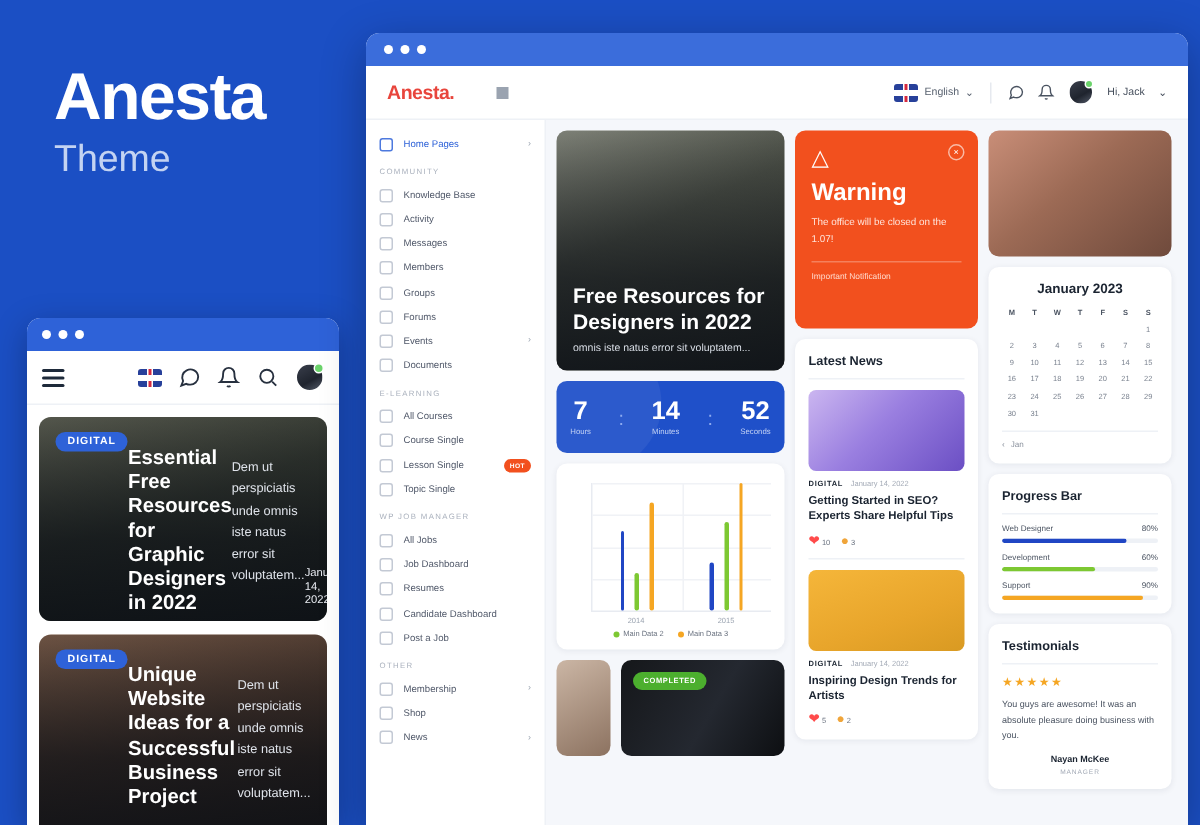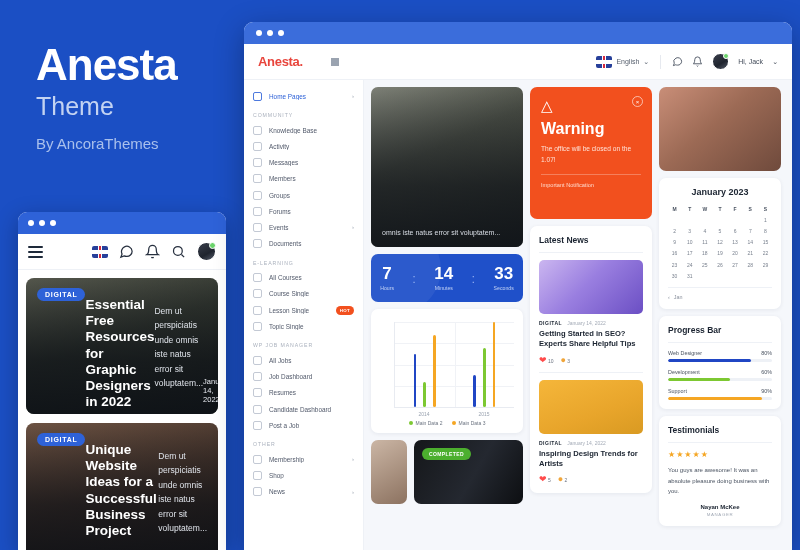--- a/index.html
+++ b/index.html
@@ -264,21 +264,20 @@
   .testi-text { font-size:6px; color:#4a5361; line-height:1.75; margin-top:6px; }
   .testi-name { font-size:6px; font-weight:bold; color:#1b2431; text-align:center; margin-top:7px; }
   .testi-role { font-size:4.4px; color:#a4abb7; text-align:center; letter-spacing:.6px; margin-top:2px; }
 </style>
 </head>
 <body>
 
 <div class="brand">
   <div class="brand-title">Anesta</div>
   <div class="brand-sub">Theme</div>
-  <div class="brand-by">By AncoraThemes</div>
 </div>
 
 <div class="mobile">
   <div class="mobile-titlebar">
     <span class="dot"></span>
     <span class="dot"></span>
     <span class="dot"></span>
   </div>
   <div class="mobile-nav">
     <span class="burger">
@@ -467,37 +466,38 @@
           <span class="s-label">News</span>
           <span class="s-arrow">›</span>
         </div>
     </div>
 
     <div class="content">
 
       <div class="col-a">
         <div class="hero">
           <div class="hero-in">
+            <div class="hero-title">Free Resources for Designers in 2022</div>
             <div class="hero-ex">omnis iste natus error sit voluptatem...</div>
           </div>
         </div>
 
         <div class="countdown">
           <div class="cd-unit">
             <div class="cd-num">7</div>
             <div class="cd-lab">Hours</div>
           </div>
           <div class="cd-sep">:</div>
           <div class="cd-unit">
             <div class="cd-num">14</div>
             <div class="cd-lab">Minutes</div>
           </div>
           <div class="cd-sep">:</div>
           <div class="cd-unit">
-            <div class="cd-num">33</div>
+            <div class="cd-num">52</div>
             <div class="cd-lab">Seconds</div>
           </div>
         </div>
 
         <div class="card chart-card">
           <div class="chart-area">
             <div class="gridline" style="top:0"></div>
             <div class="gridline" style="top:25%"></div>
             <div class="gridline" style="top:50%"></div>
             <div class="gridline" style="top:75%"></div>

